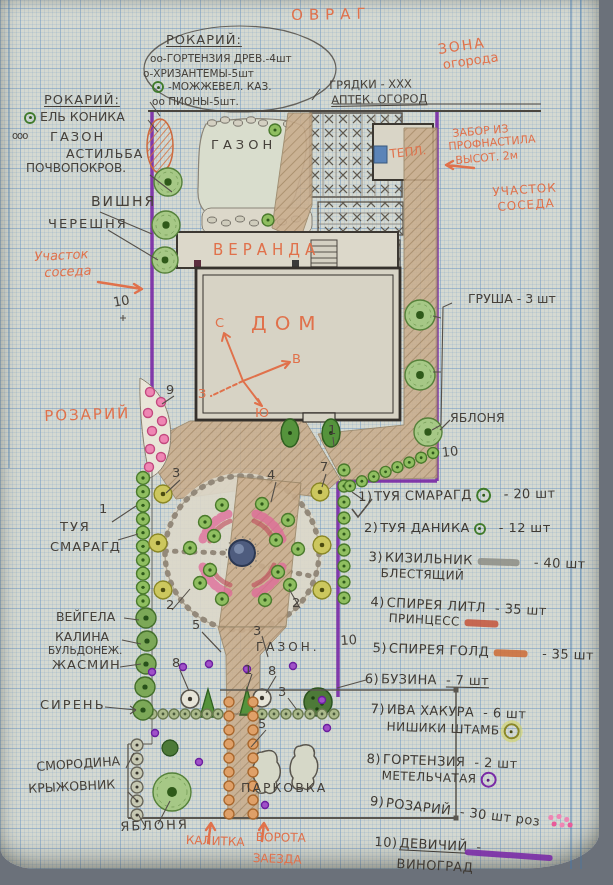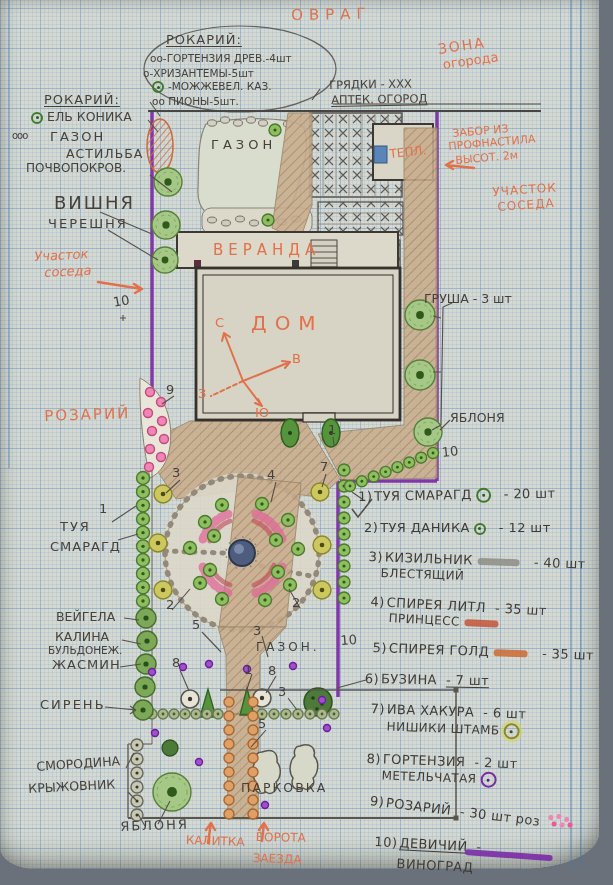--- a/index.html
+++ b/index.html
@@ -496,40 +496,40 @@
 
     <div class="lbl ul" style="left:166px;top:33px;font-size:13px;letter-spacing:1px;">РОКАРИЙ:</div>
     <div class="lbl" style="left:150px;top:53px;font-size:10.5px;">оо-ГОРТЕНЗИЯ ДРЕВ.-4шт</div>
     <div class="lbl" style="left:143px;top:68px;font-size:10.5px;">о-ХРИЗАНТЕМЫ-5шт</div>
     <div class="lbl" style="left:148px;top:81px;font-size:10.5px;"><span class="sr g sm"></span><span>-МОЖЖЕВЕЛ. КАЗ.</span></div>
     <div class="lbl" style="left:152px;top:96px;font-size:10.5px;">оо ПИОНЫ-5шт.</div>
     <div class="lbl" style="left:329px;top:79px;font-size:11.5px;transform:rotate(-1deg);">ГРЯДКИ - ХХХ</div>
     <div class="lbl ul" style="left:331px;top:94px;font-size:11.5px;transform:rotate(-1deg);">АПТЕК. ОГОРОД</div>
 
     <div class="lbl ul" style="left:44px;top:93px;font-size:13px;letter-spacing:1px;">РОКАРИЙ:</div>
-    <div class="lbl" style="left:27px;top:110px;font-size:12.5px;"><span class="sr g sm"></span><span>ЕЛЬ КОНИКА</span></div>
+    <div class="lbl" style="left:20px;top:110px;font-size:12.5px;"><span class="sr g sm"></span><span>ЕЛЬ КОНИКА</span></div>
     <div class="lbl" style="left:12px;top:131px;font-size:10px;letter-spacing:-1px;">ооо</div>
     <div class="lbl" style="left:50px;top:130px;font-size:13px;letter-spacing:2px;">ГАЗОН</div>
     <div class="lbl" style="left:38px;top:147px;font-size:12.5px;letter-spacing:1px;padding-left:28px;">АСТИЛЬБА</div>
     <div class="lbl" style="left:26px;top:162px;font-size:12px;">ПОЧВОПОКРОВ.</div>
-    <div class="lbl" style="left:54px;top:194px;font-size:18px;letter-spacing:2px;">ВИШНЯ</div>
+    <div class="lbl" style="left:54px;top:194px;font-size:14px;letter-spacing:2px;padding-left:37px;">ВИШНЯ</div>
     <div class="lbl" style="left:48px;top:217px;font-size:13px;letter-spacing:2px;">ЧЕРЕШНЯ</div>
     <div class="lbl" style="left:60px;top:520px;font-size:13px;letter-spacing:2px;">ТУЯ</div>
     <div class="lbl" style="left:50px;top:540px;font-size:13px;letter-spacing:1px;">СМАРАГД</div>
     <div class="lbl" style="left:56px;top:610px;font-size:12.5px;">ВЕЙГЕЛА</div>
     <div class="lbl" style="left:55px;top:630px;font-size:12.5px;">КАЛИНА</div>
     <div class="lbl" style="left:48px;top:645px;font-size:10.5px;">БУЛЬДОНЕЖ.</div>
     <div class="lbl" style="left:52px;top:658px;font-size:13px;letter-spacing:1px;">ЖАСМИН</div>
     <div class="lbl" style="left:40px;top:698px;font-size:13px;letter-spacing:2px;">СИРЕНЬ</div>
     <div class="lbl" style="left:36px;top:760px;font-size:12.5px;transform:rotate(-4deg);">СМОРОДИНА</div>
     <div class="lbl" style="left:28px;top:782px;font-size:12.5px;transform:rotate(-3deg);">КРЫЖОВНИК</div>
     <div class="lbl" style="left:120px;top:820px;font-size:13px;letter-spacing:2px;transform:rotate(-2deg);">ЯБЛОНЯ</div>
 
     <div class="lbl" style="left:211px;top:138px;font-size:13px;letter-spacing:4px;">ГАЗОН</div>
-    <div class="lbl" style="left:424px;top:292px;font-size:12.5px;">ГРУША - 3 шт</div>
+    <div class="lbl" style="left:436px;top:292px;font-size:12.5px;padding-left:32px;">ГРУША - 3 шт</div>
     <div class="lbl" style="left:450px;top:411px;font-size:12.5px;">ЯБЛОНЯ</div>
     <div class="lbl" style="left:256px;top:641px;font-size:12px;letter-spacing:3px;">ГАЗОН.</div>
     <div class="lbl" style="left:241px;top:781px;font-size:12.5px;letter-spacing:2px;">ПАРКОВКА</div>
 
     <div class="lbl" style="left:112px;top:296px;font-size:13px;transform:rotate(-10deg);">10</div>
     <div class="lbl" style="left:441px;top:446px;font-size:13px;transform:rotate(-6deg);">10</div>
     <div class="lbl" style="left:340px;top:634px;font-size:13px;transform:rotate(-4deg);">10</div>
     <div class="lbl" style="left:166px;top:383px;font-size:13px;">9</div>
     <div class="lbl" style="left:99px;top:502px;font-size:13px;">1</div>
     <div class="lbl" style="left:328px;top:423px;font-size:13px;">1</div>

